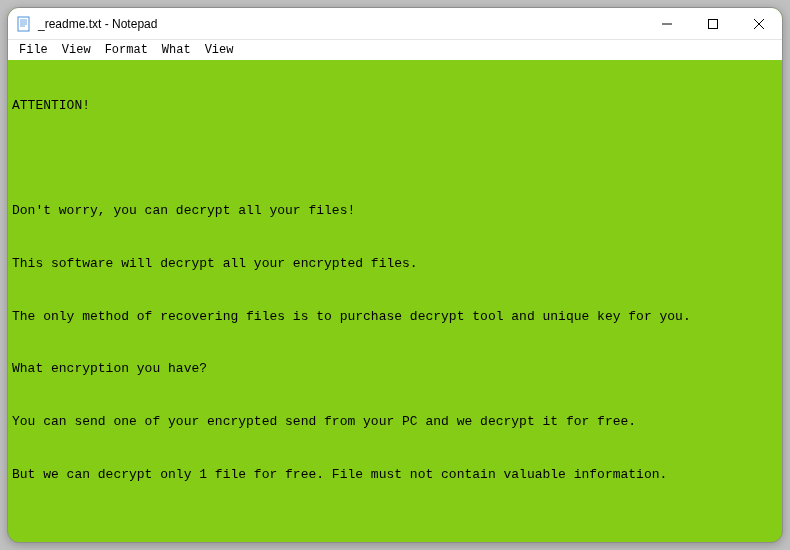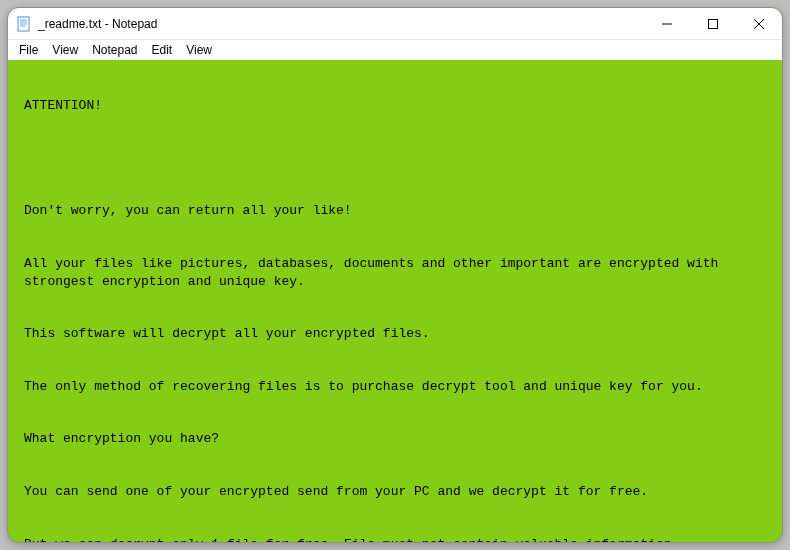--- a/index.html
+++ b/index.html
@@ -67,24 +67,25 @@
       height: 20px;
       background: #fff;
       display: flex;
       align-items: center;
       padding: 0 4px;
       font-size: 12px;
     }
     .menu-item {
       padding: 1px 7px;
       cursor: pointer;
+      font-family: Liberation Mono, monospace;
     }
     .content {
       flex: 1;
-      padding: 2px 16px;
+      padding: 2px 4px;
       font-family: Consolas, "Courier New", monospace;
       font-size: 13px;
       line-height: 1.35;
       color: #000;
       white-space: pre-wrap;
       word-wrap: break-word;
       overflow: hidden;
       position: relative;
     }
     .text-line {
@@ -122,30 +123,29 @@
             <line x1="0" y1="0" x2="10" y2="10" stroke="#000" stroke-width="1"></line>
             <line x1="10" y1="0" x2="0" y2="10" stroke="#000" stroke-width="1"></line>
           </svg>
       </div>
     </div>
   </div>
 
   <div class="menubar">
     <div class="menu-item">File</div>
     <div class="menu-item">View</div>
-    <div class="menu-item">Notepad</div>
-    <div class="menu-item">Edit</div>
+    <div class="menu-item">Format</div>
+    <div class="menu-item">What</div>
     <div class="menu-item">View</div>
   </div>
 
   <div class="content">
     <span class="text-line">ATTENTION!</span>
     <span class="text-line">&nbsp;</span>
-    <span class="text-line">Don't worry, you can return all your like!</span>
-    <span class="text-line">All your files like pictures, databases, documents and other important are encrypted with strongest encryption and unique key.</span>
+    <span class="text-line">Don't worry, you can decrypt all your files!</span>
     <span class="text-line">This software will decrypt all your encrypted files.</span>
     <span class="text-line">The only method of recovering files is to purchase decrypt tool and unique key for you.</span>
     <span class="text-line">What encryption you have?</span>
     <span class="text-line">You can send one of your encrypted send from your PC and we decrypt it for free.</span>
     <span class="text-line">But we can decrypt only 1 file for free. File must not contain valuable information.</span>
     
     
     
     
     

